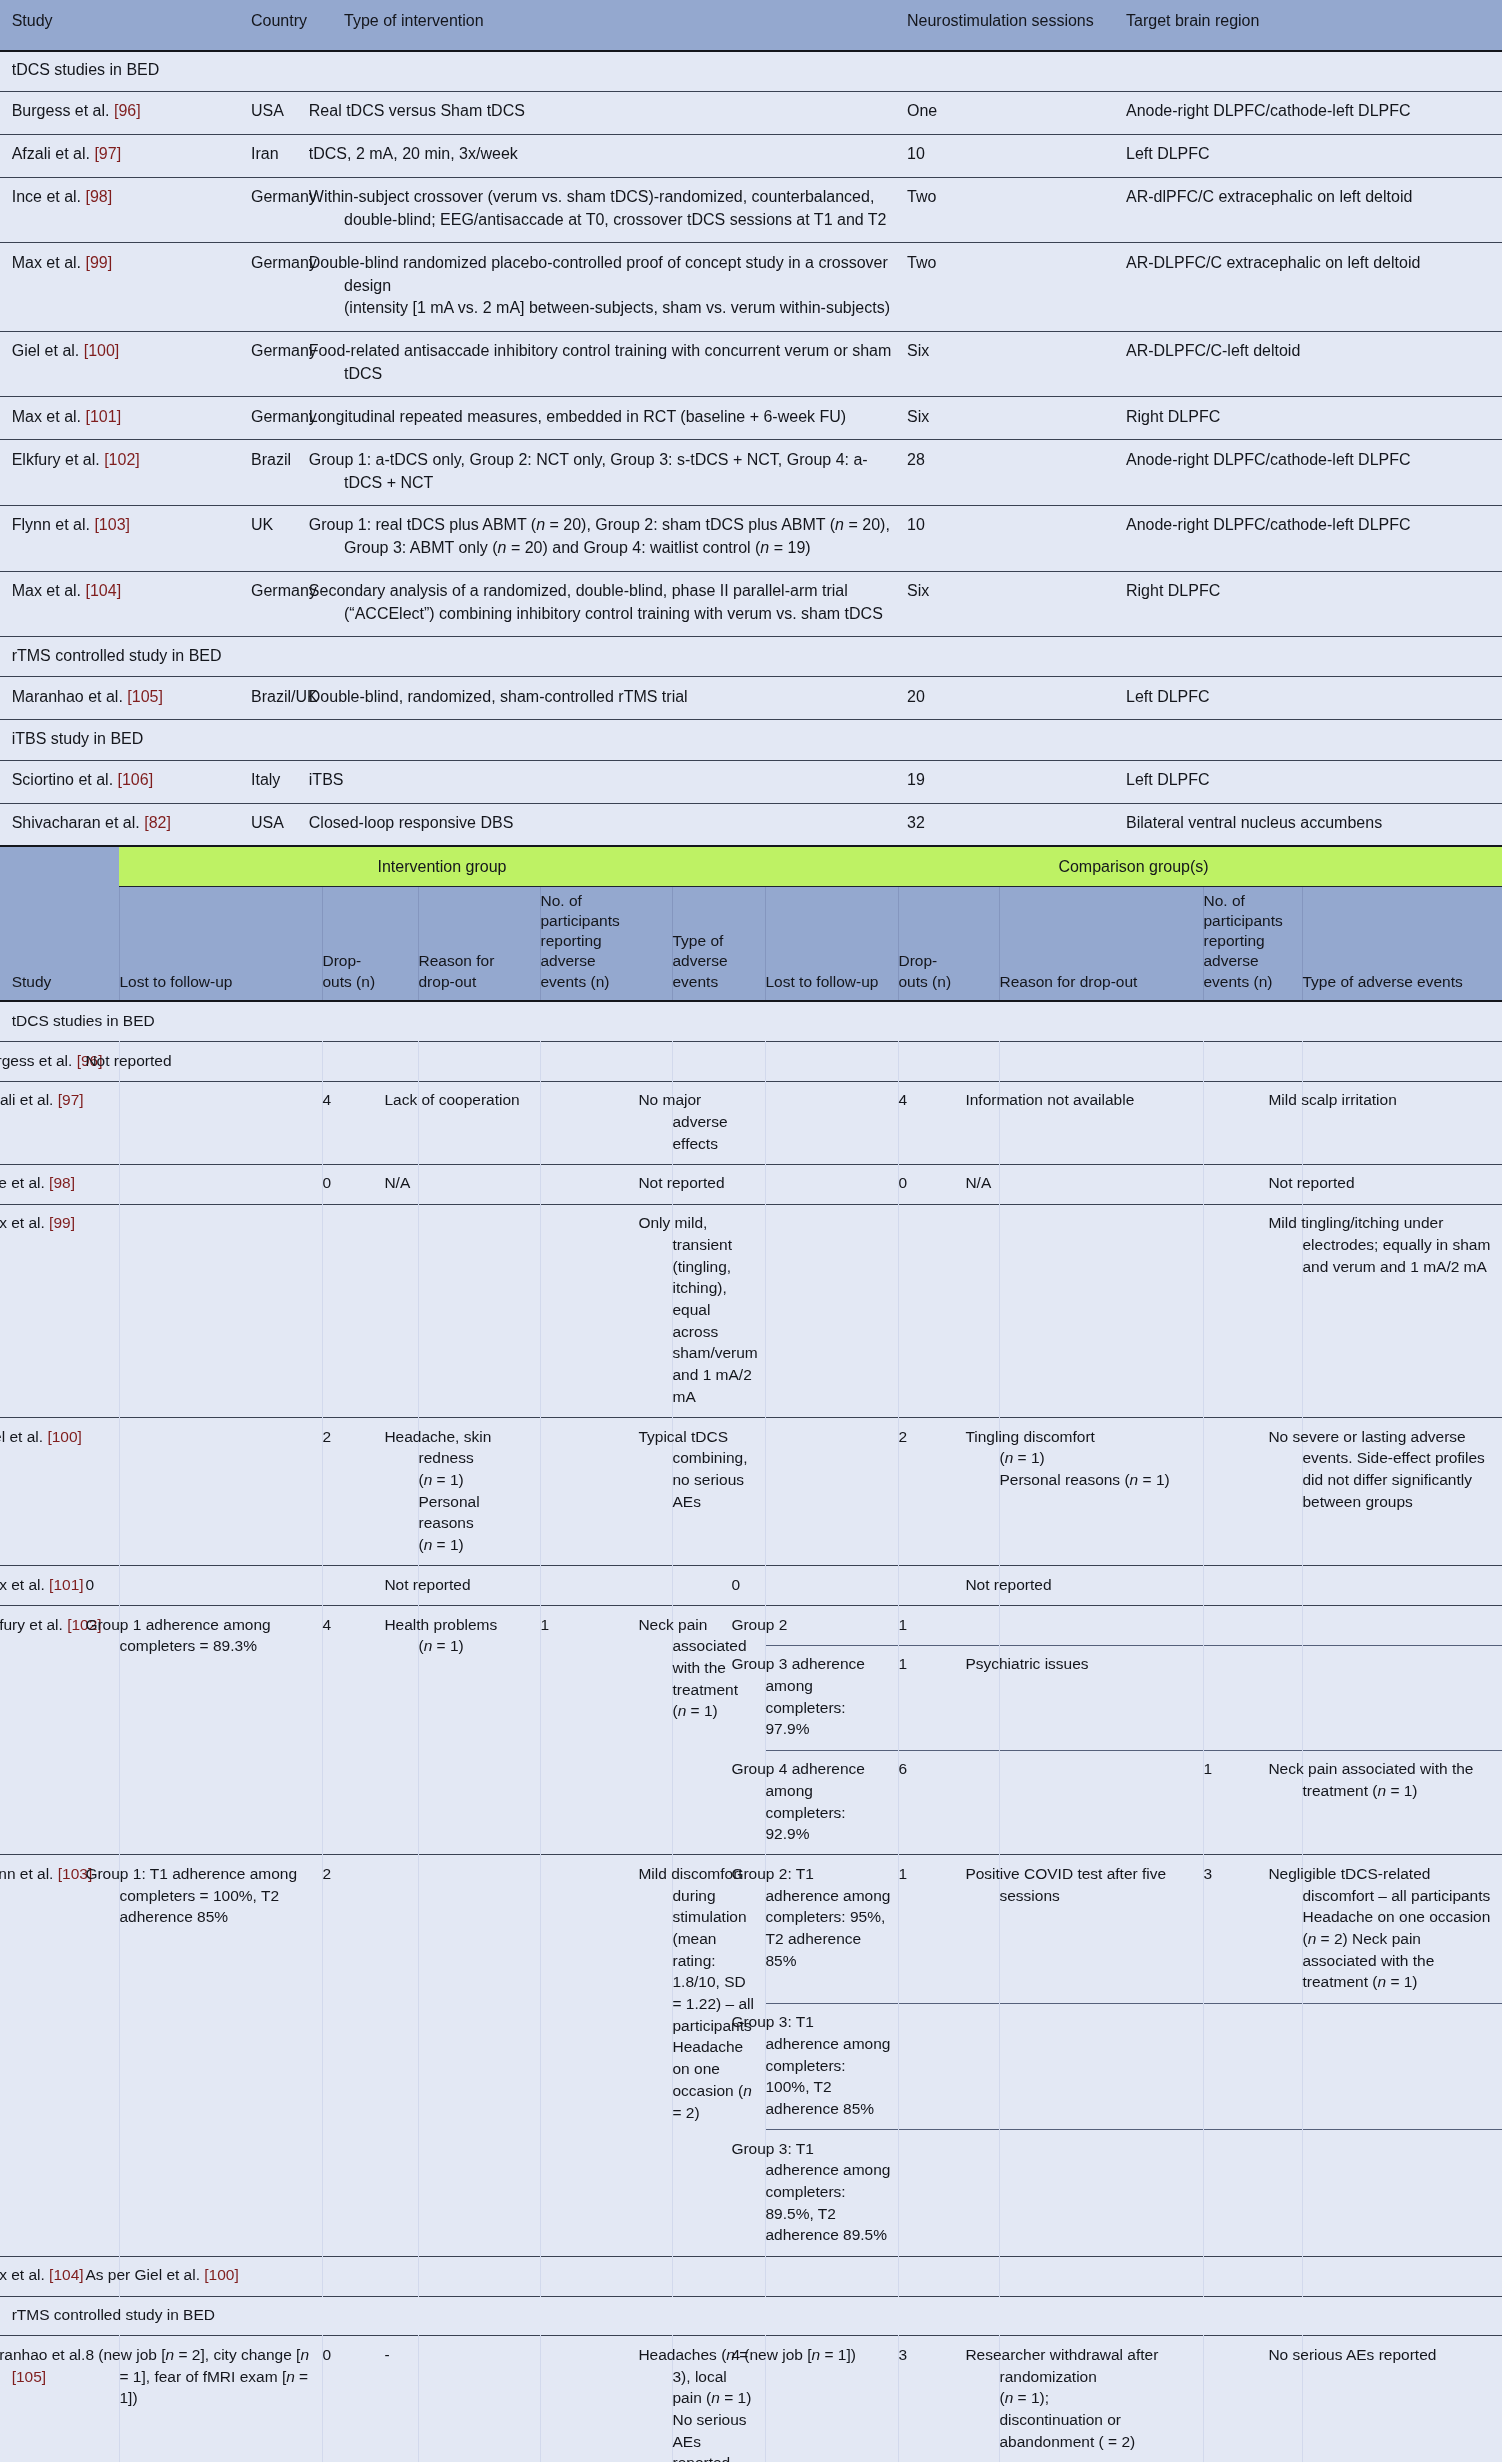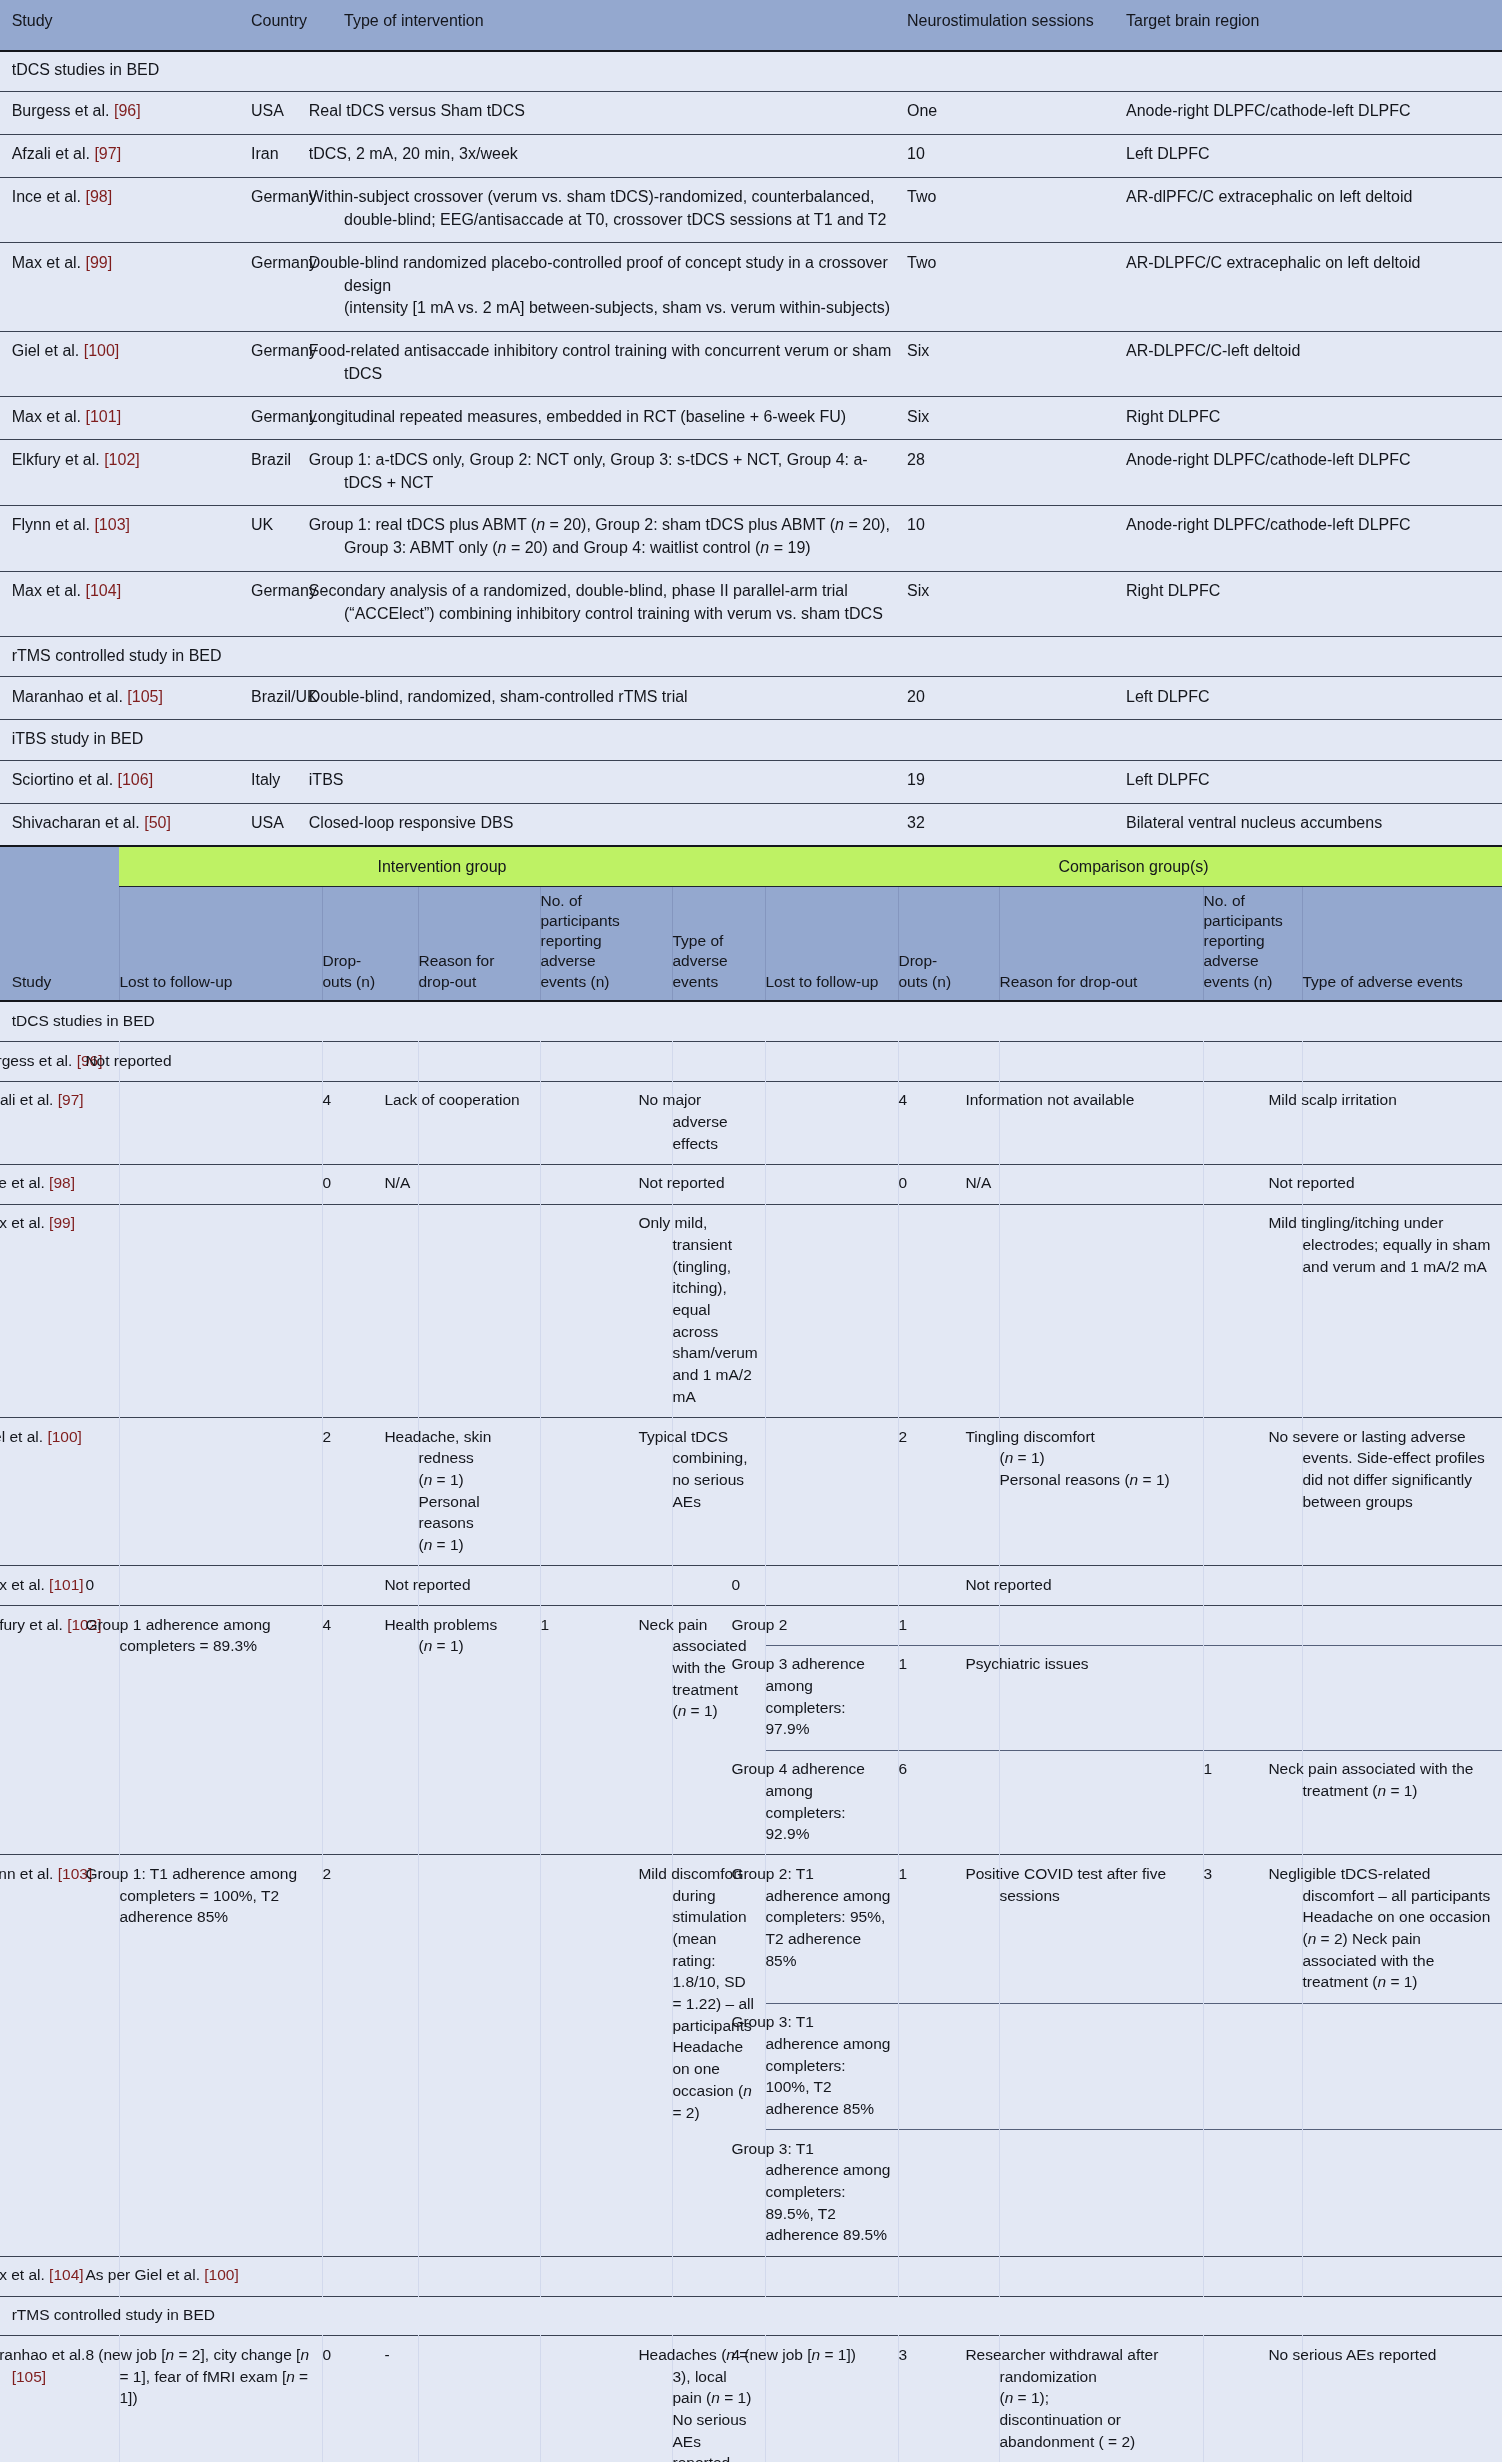--- a/index.html
+++ b/index.html
@@ -195,21 +195,21 @@
     </tr>
     <tr class="rule-thin">
       <td class="cell first">Sciortino et al. <span class="ref">[106]</span></td>
       <td class="cell">Italy</td>
       <td class="cell hang">iTBS</td>
       <td class="cell">19</td>
       <td class="cell">Left DLPFC</td>
     </tr>
 
     <tr class="rule-thin">
-      <td class="cell first">Shivacharan et al. <span class="ref">[50]</span></td>
+      <td class="cell first">Shivacharan et al. <span class="ref">[82]</span></td>
       <td class="cell">USA</td>
       <td class="cell hang">Closed-loop responsive DBS</td>
       <td class="cell">32</td>
       <td class="cell">Bilateral ventral nucleus accumbens</td>
     </tr>
   </tbody>
 </table>
 
 <table class="t2">
   <colgroup>

